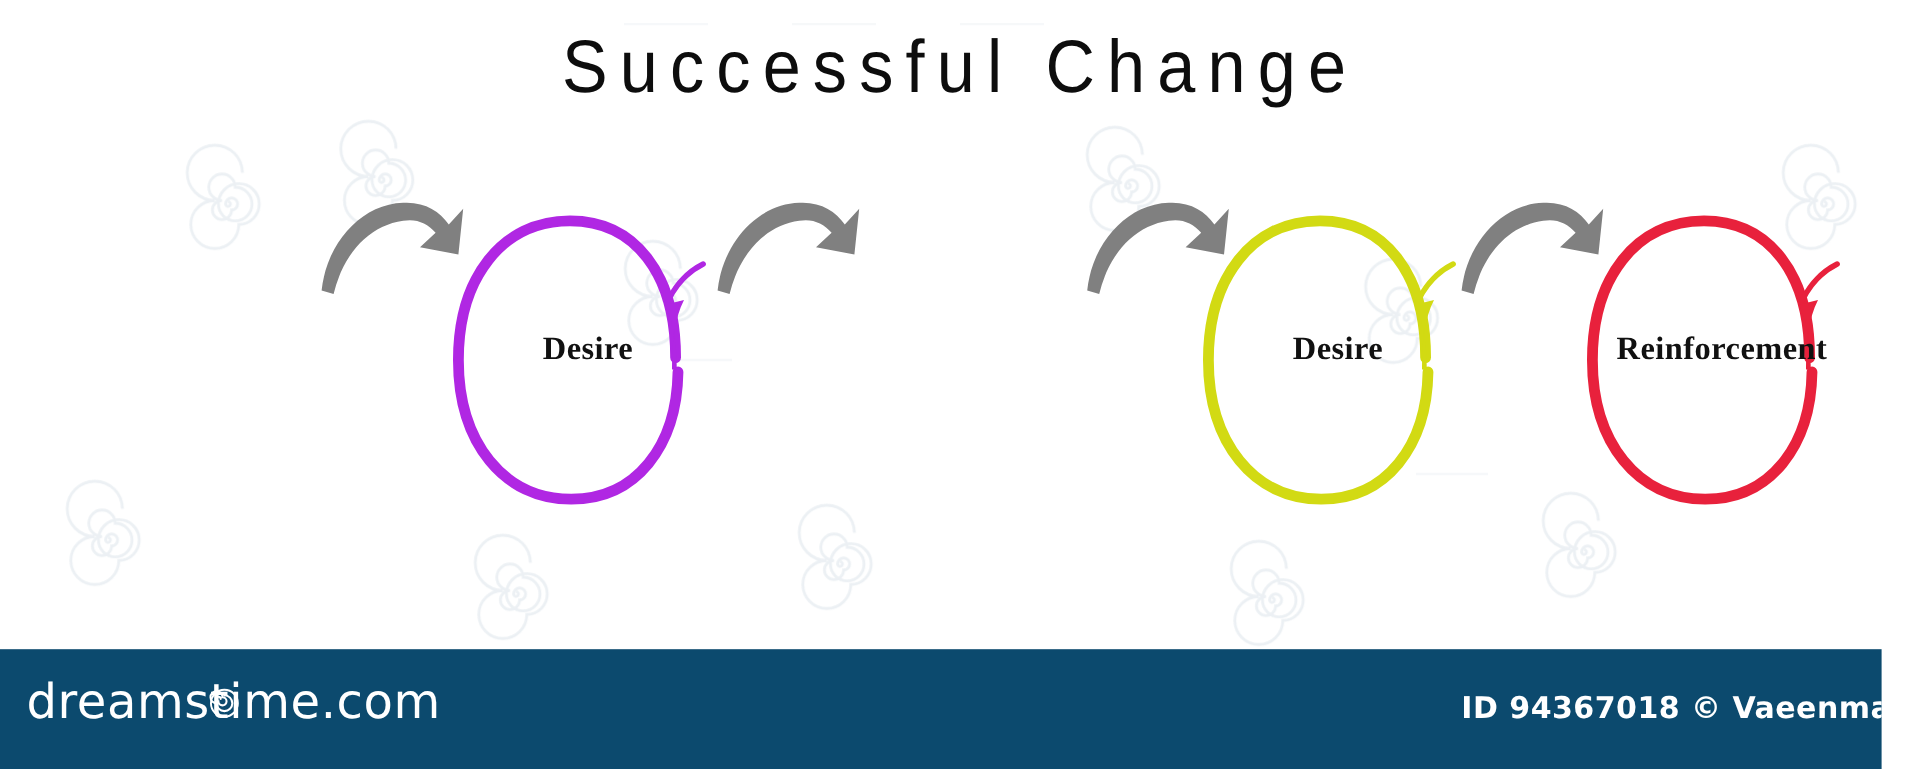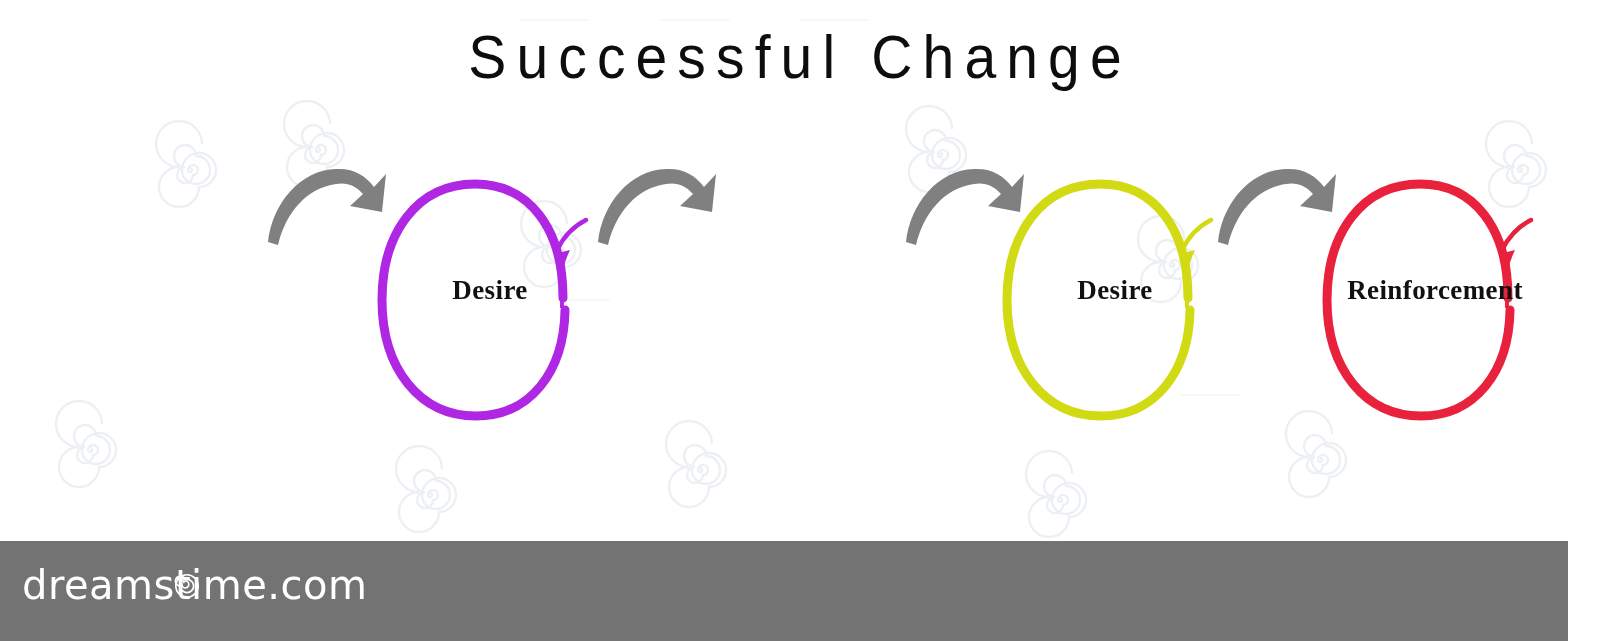--- a/index.html
+++ b/index.html
@@ -210,23 +210,24 @@
                  L88,56
                  L101,44
                  C94,36 85,32 74,34
                  C45,38 24,62 16,95
                  Z" fill="#808080"></path>
       </svg>
     </div>
 
   </div>
 
-  <div class="footer" style="background: #737373;">
+  <div class="footer" style="background: #0c4a6e;">
     <div class="ds-logo">
       <span class="ds-word">dreamstime.com</span>
       <svg class="ds-spiral" width="26" height="26" viewBox="0 0 26 26" xmlns="http://www.w3.org/2000/svg">
         <circle cx="13" cy="13" r="11.2" fill="none" stroke="#ffffff" stroke-width="1.6"></circle>
         <path d="M13,6.4 a6.6,6.6 0 1,1 -6.6,6.6 a5,5 0 1,1 5,-5 a3.4,3.4 0 1,1 -3.4,3.4 a1.9,1.9 0 1,1 1.9,-1.9" fill="none" stroke="#ffffff" stroke-width="1.7" stroke-linecap="round"></path>
       </svg>
     </div>
+    <div class="footer-credit">ID 94367018 © Vaeenma</div>
   </div>
 
 </div>
 
 </body></html>

